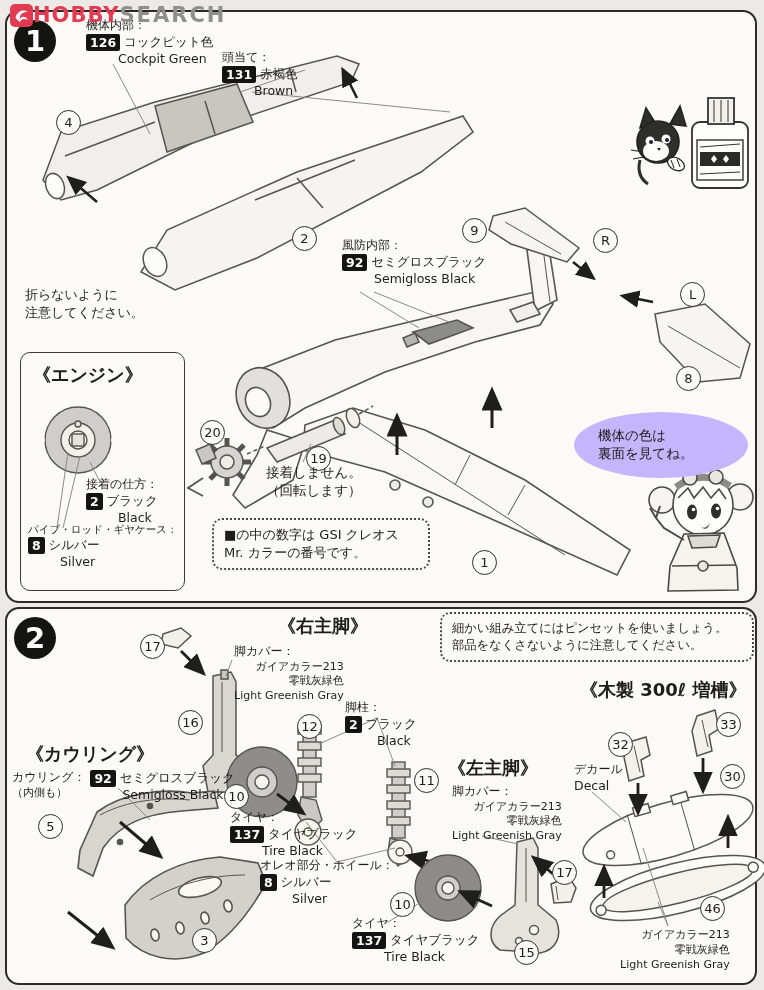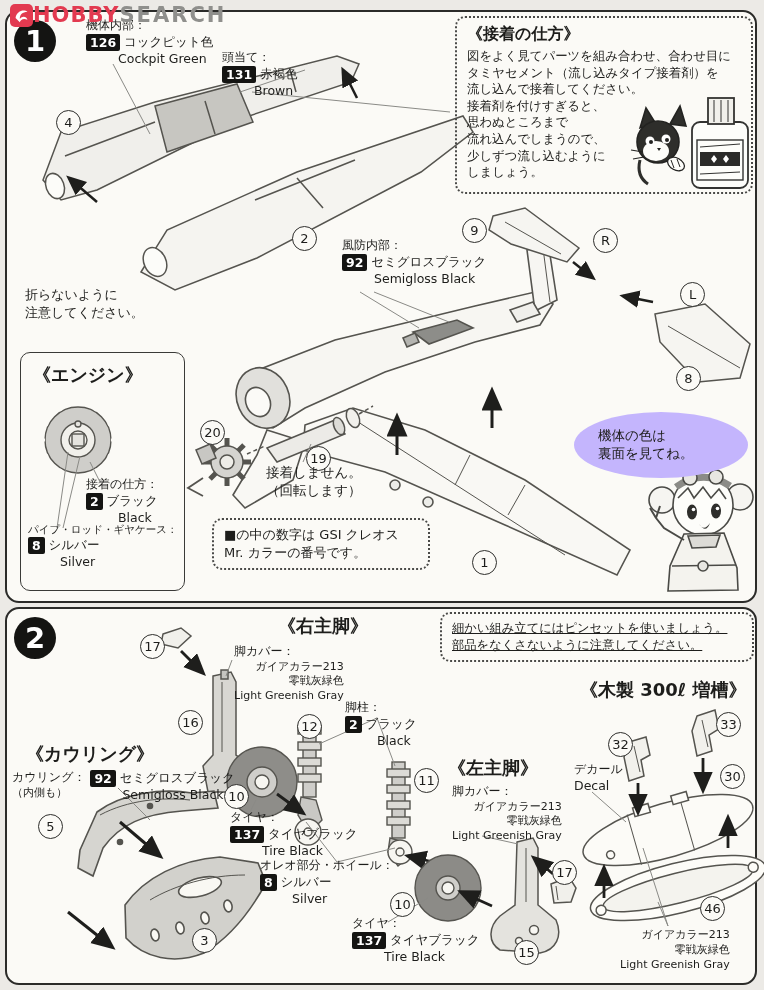--- a/index.html
+++ b/index.html
@@ -290,31 +290,20 @@
 
   <div class="lbl" style="left:222px;top:50px;">
     <div class="lt">頭当て：</div>
     <div><span class="chip">131</span> <span class="ja">赤褐色</span></div>
     <div class="en">Brown</div>
   </div>
 
   <div class="circ" style="left:56px;top:110px;">4</div>
   <div class="circ" style="left:292px;top:226px;">2</div>
 
-  <div class="notebox" style="left:455px;top:16px;width:298px;height:178px;">
-    <div style="font-weight:bold;font-size:16px;margin-bottom:3px;">《接着の仕方》</div>
-    <div class="prewrap" style="font-size:12.4px;line-height:1.34;">図をよく見てパーツを組み合わせ、合わせ目に
-タミヤセメント（流し込みタイプ接着剤）を
-流し込んで接着してください。
-接着剤を付けすぎると、
-思わぬところまで
-流れ込んでしまうので、
-少しずつ流し込むように
-しましょう。</div>
-  </div>
 
   <div class="note prewrap" style="left:25px;top:286px;font-size:13px;">折らないように
 注意してください。</div>
 
   <div class="ebox" style="left:20px;top:352px;width:163px;height:237px;">
     <div class="heading" style="left:12px;top:10px;">《エンジン》</div>
     <div class="lbl" style="left:65px;top:124px;">
       <div class="lt">接着の仕方：</div>
       <div><span class="chip">2</span> <span class="ja">ブラック</span></div>
       <div class="en">Black</div>
@@ -346,21 +335,21 @@
   <div class="notebox prewrap" style="left:212px;top:518px;width:218px;font-size:13px;line-height:1.4;">■の中の数字は GSI クレオス
 Mr. カラーの番号です。</div>
 
   <div class="bubble prewrap" style="left:574px;top:412px;width:174px;height:66px;">機体の色は
 裏面を見てね。</div>
 
   <div class="stepnum" style="left:14px;top:617px;">2</div>
 
   <div class="heading" style="left:278px;top:614px;">《右主脚》</div>
 
-  <div class="notebox prewrap" style="left:440px;top:612px;width:314px;font-size:12.3px;line-height:1.4;text-decoration:underline;">細かい組み立てにはピンセットを使いましょう。
+  <div class="notebox prewrap" style="left:440px;top:612px;width:314px;font-size:12.3px;line-height:1.4;">細かい組み立てにはピンセットを使いましょう。
 部品をなくさないように注意してください。</div>
 
   <div class="circ" style="left:140px;top:634px;">17</div>
   <div class="lbl" style="left:234px;top:644px;">
     <div class="lt">脚カバー：</div>
     <div class="prewrap t11">ガイアカラー213
 零戦灰緑色
 Light Greenish Gray</div>
   </div>
   <div class="circ" style="left:178px;top:710px;">16</div>

